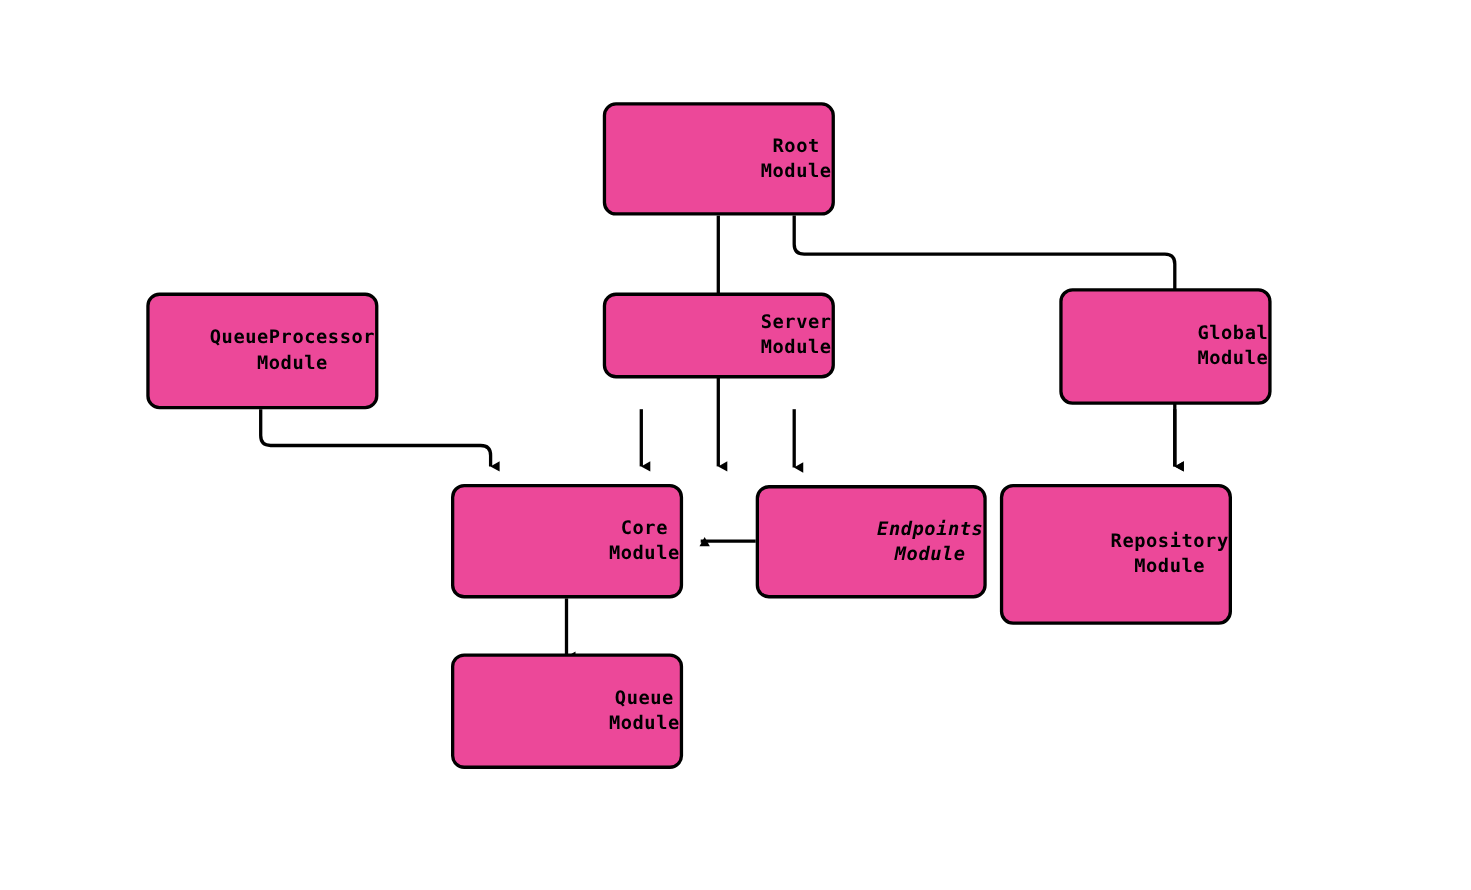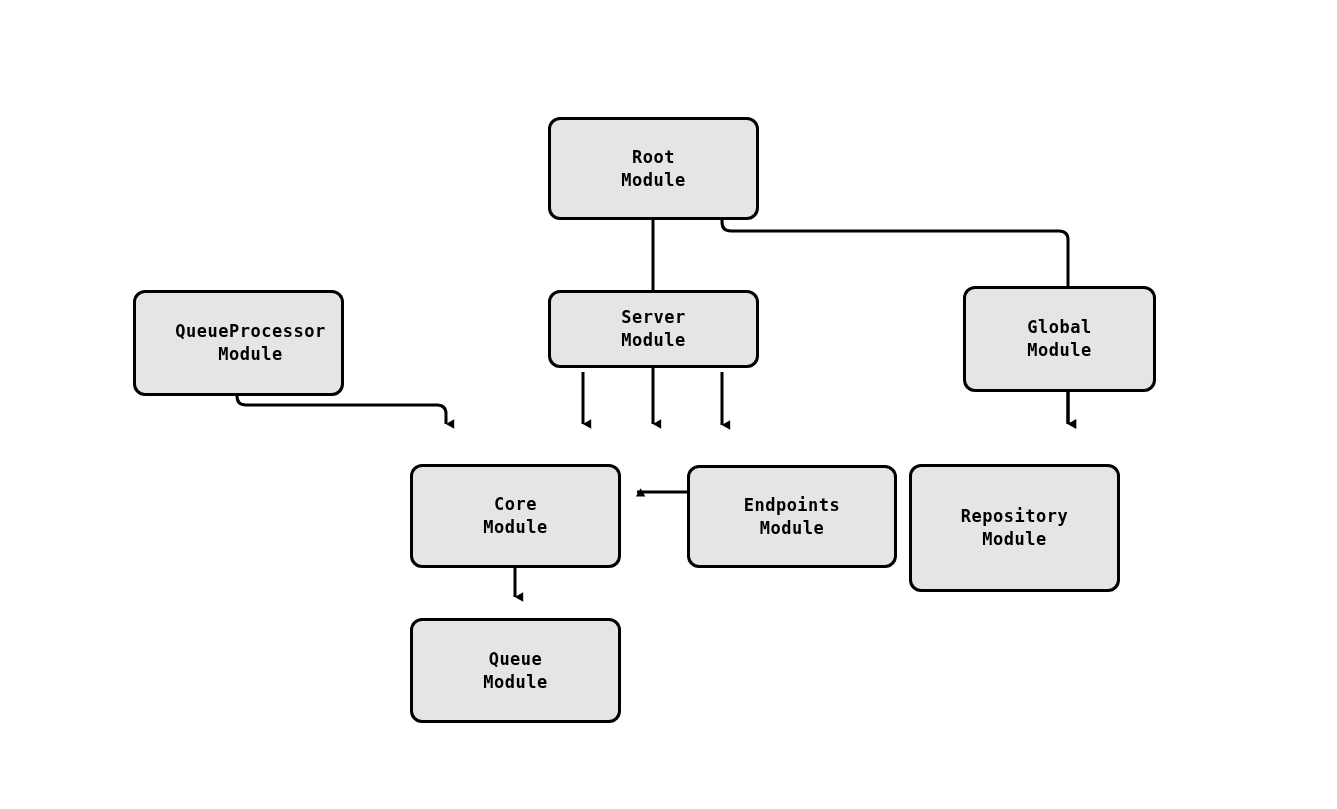--- a/index.html
+++ b/index.html
@@ -20,28 +20,27 @@
     position: absolute;
     top: 0;
     left: 0;
     width: 1337px;
     height: 809px;
     pointer-events: none;
   }
   .node {
     position: absolute;
     box-sizing: border-box;
-    background: #e5e5e5;
+    background: #ec4899;
     border: 3px solid #000000;
     border-radius: 12px;
     display: flex;
     align-items: center;
-    justify-content: center;
+    justify-content: flex-end;
     z-index: 2;
-    margin-top: 24px;
   }
   .node-label {
     text-align: center;
     color: #000000;
     font-family: "DejaVu Sans Mono", "Liberation Mono", monospace;
     font-size: 17px;
     font-weight: 700;
     line-height: 23px;
     letter-spacing: 0.5px;
     white-space: pre-line;
@@ -101,21 +100,21 @@
   <div class="node" style="left:963px; top:262px; width:193px; height:106px;">
     <span class="node-label">Global
 Module</span>
   </div>
 
   <div class="node" style="left:410px; top:440px; width:211px; height:104px;">
     <span class="node-label">Core
 Module</span>
   </div>
 
-  <div class="node" style="left:687px; top:441px; width:210px; height:103px;">
+  <div class="node" style="left:687px; top:441px; width:210px; height:103px;font-style:italic;">
     <span class="node-label">Endpoints
 Module</span>
   </div>
 
   <div class="node" style="left:909px; top:440px; width:211px; height:128px;">
     <span class="node-label">Repository
 Module</span>
   </div>
 
   <div class="node" style="left:410px; top:594px; width:211px; height:105px;">

